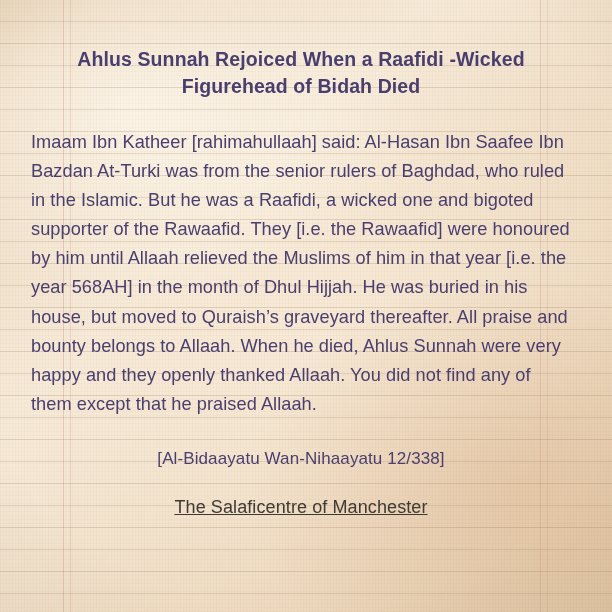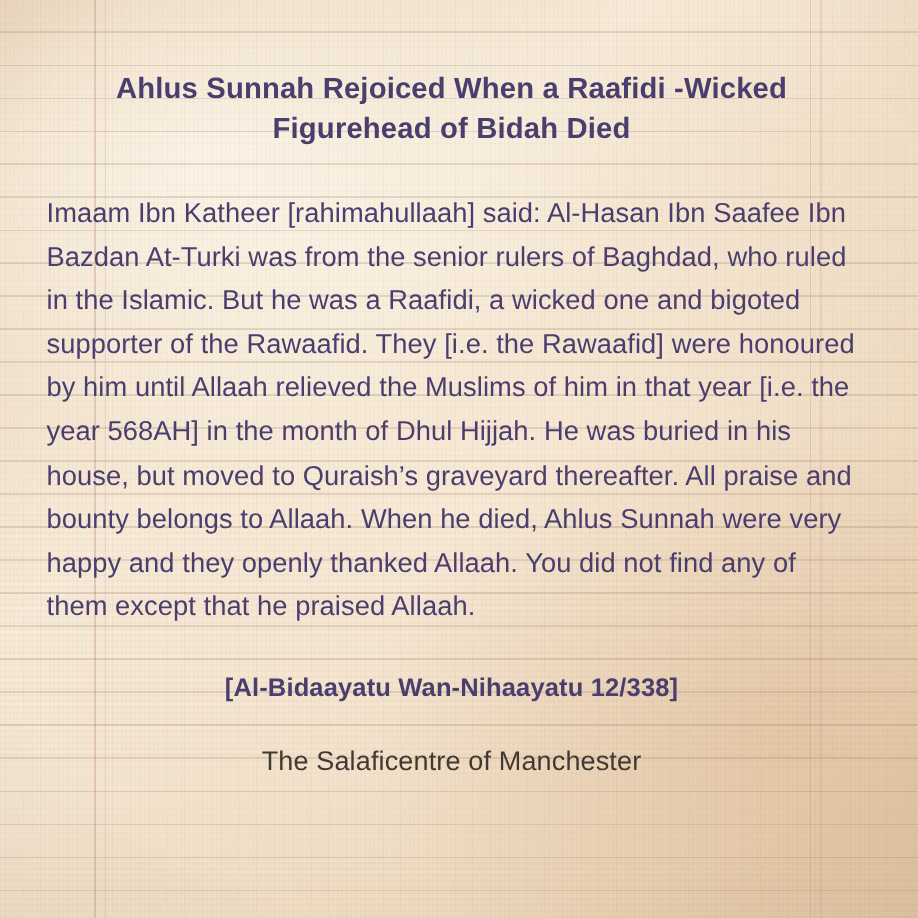--- a/index.html
+++ b/index.html
@@ -94,29 +94,29 @@
     margin: 28px 0 0 0;
     letter-spacing: 0.05px;
   }
 
   .doc-reference {
     color: #4a3e6e;
     font-size: 17px;
     text-align: center;
     margin: 30px 0 0 0;
     letter-spacing: 0.1px;
-    font-weight: bold;
   }
 
   .doc-attribution {
     color: #3f3a33;
     font-size: 18px;
     text-align: center;
     margin: 28px 0 0 0;
     letter-spacing: 0.1px;
+    text-decoration: underline;
   }
 </style>
 </head>
 <body>
 
 <div class="page">
   <div class="grain"></div>
   <div class="vignette"></div>
 
   <div class="content">

